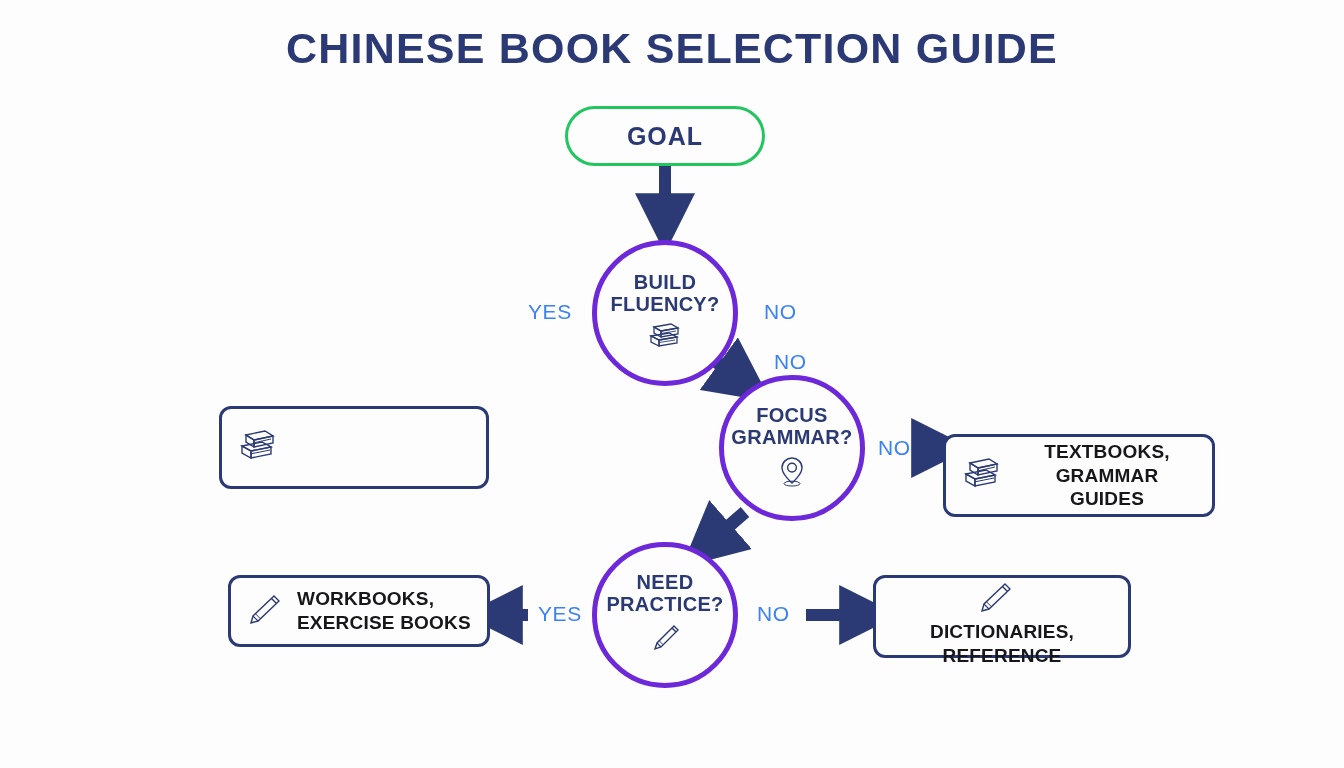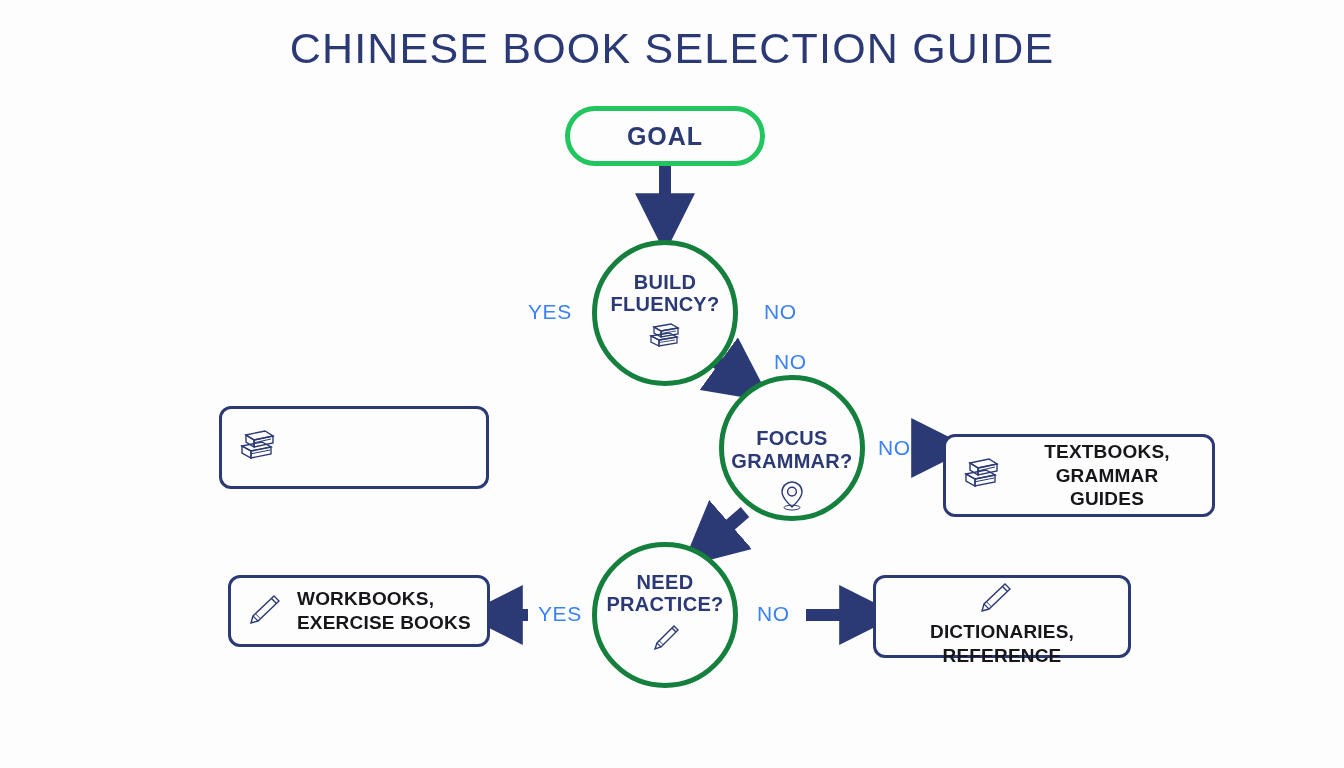--- a/index.html
+++ b/index.html
@@ -21,55 +21,55 @@
   }
 
   
   .title {
     position: absolute;
     left: 0;
     top: 24px;
     width: 1344px;
     text-align: center;
     font-size: 43px;
-    font-weight: normal;
+    font-weight: bold;
     letter-spacing: 1.2px;
     color: #2b3a75;
     text-transform: uppercase;
     font-family: "Liberation Sans", sans-serif;
   }
 
   
   .node-label {
     font-weight: bold;
     color: #2b3a75;
     text-transform: uppercase;
     line-height: 1.12;
     text-align: center;
     white-space: pre-line;
   }
 
   
   .pill {
     position: absolute;
     box-sizing: border-box;
-    border: 5px solid #22c55e;
+    border: 3px solid #22c55e;
     border-radius: 40px;
     background: #fdfdfd;
     display: flex;
     align-items: center;
     justify-content: center;
   }
   .pill .node-label { font-size: 25px; letter-spacing: 1px; }
 
   
   .circle {
     position: absolute;
     box-sizing: border-box;
-    border: 5px solid #15803d;
+    border: 5px solid #6d28d9;
     border-radius: 50%;
     background: #fdfdfd;
     display: flex;
     flex-direction: column;
     align-items: center;
     justify-content: center;
   }
   .circle .node-label { font-size: 20px; letter-spacing: 0.3px; }
   .circle .node-icon {
     margin-top: 6px;
@@ -166,21 +166,21 @@
         <path d="M16 10 L33 7 L33 13 L16 16 Z"></path>
         <path d="M6 15 L24 12 L32 16 L14 19 Z"></path>
         <path d="M6 15 L6 21 L14 25 L14 19 Z"></path>
         <path d="M14 19 L32 16 L32 22 L14 25 Z"></path>
         <path d="M16 12.5 L31 10" stroke-width="0.9"></path>
         <path d="M14 21.5 L30 19" stroke-width="0.9"></path>
       </svg>
     </span>
   </div>
 
-  <div class="circle" style="left:719px; top:375px; width:146px; height:146px;justify-content:flex-end;">
+  <div class="circle" style="left:719px; top:375px; width:146px; height:146px;">
     <span class="node-label">FOCUS
 GRAMMAR?</span>
     <span class="node-icon">
       <svg width="32" height="34" viewBox="0 0 32 34" fill="none" stroke="#2b3a75" stroke-width="1.4">
         <path d="M16 4 C10.5 4 6 8.4 6 13.8 C6 20.5 16 29 16 29 C16 29 26 20.5 26 13.8 C26 8.4 21.5 4 16 4 Z"></path>
         <circle cx="16" cy="13.6" r="4.4"></circle>
         <ellipse cx="16" cy="29.6" rx="8" ry="2.4" stroke-width="1"></ellipse>
       </svg>
     </span>
   </div>

